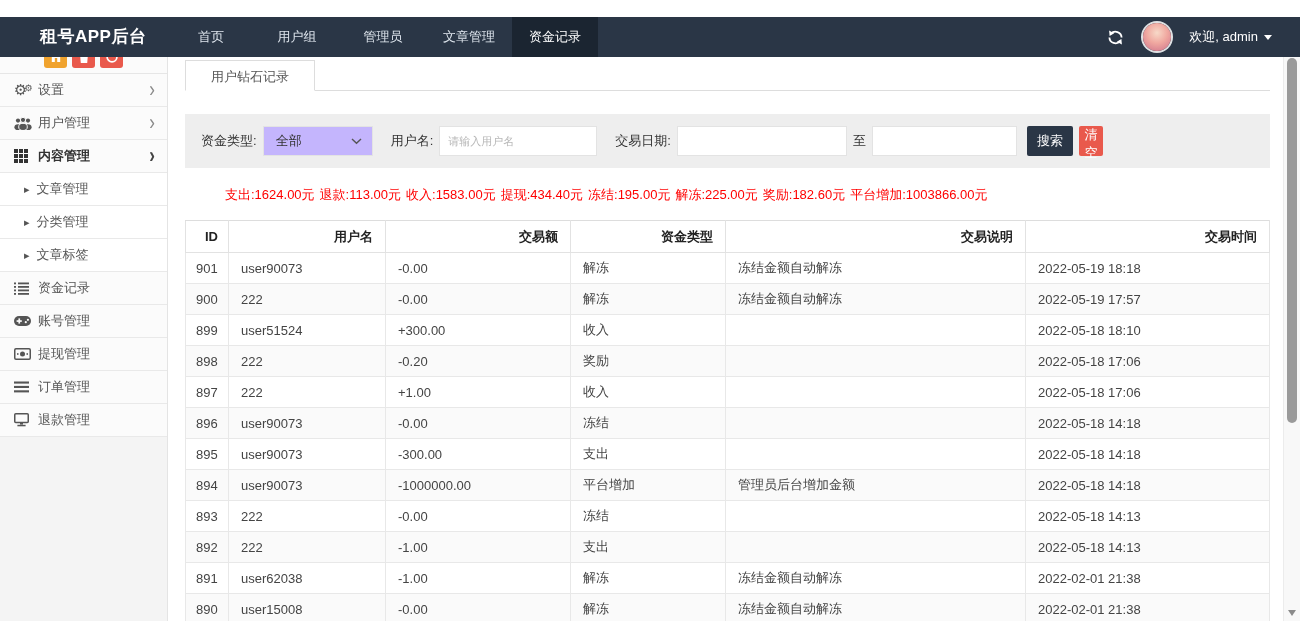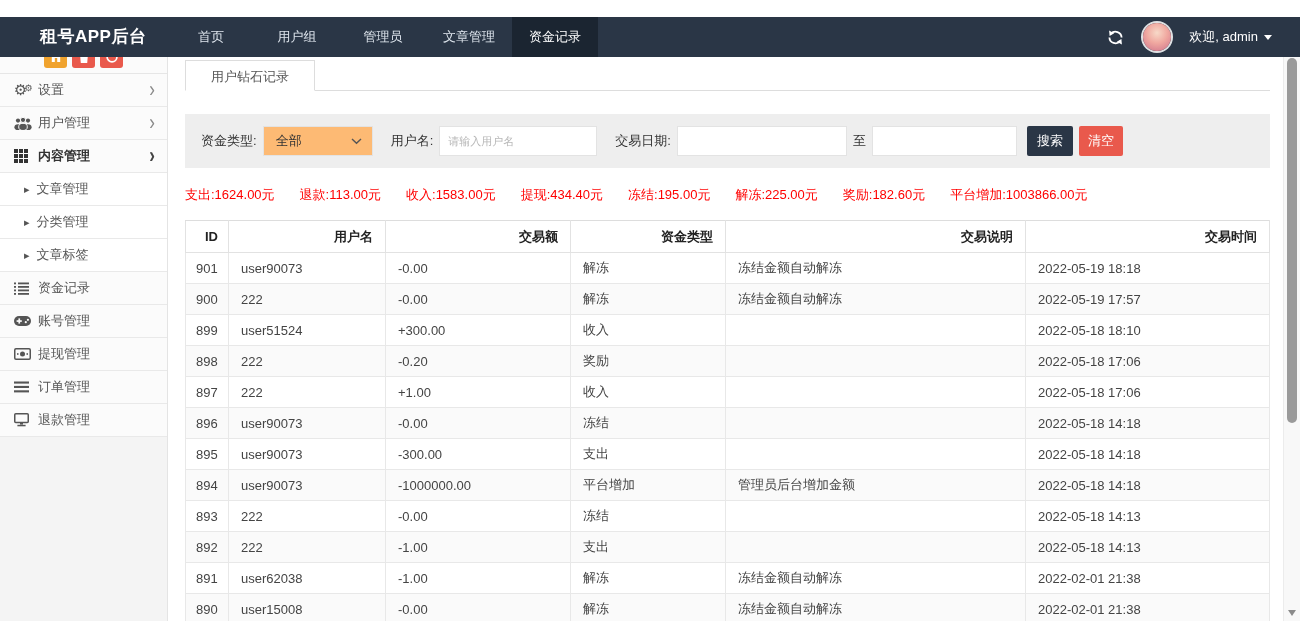--- a/index.html
+++ b/index.html
@@ -51,37 +51,37 @@
   .content { position:absolute; left:169px; top:40px; right:17px; bottom:0;
     background:#fff; padding:20px 13px 0 16px; }
   .tabbar { border-bottom:1px solid #ddd; display:flex; }
   .tab { padding:0 25px; height:31px; line-height:31px; font-size:13px; color:#565656;
     background:#fff; border:1px solid #ddd; border-bottom:1px solid #fff;
     margin-bottom:-1px; cursor:pointer; }
 
   .filters { margin-top:23px; height:54px; background:#eee; display:flex;
     align-items:center; padding:0 16px; font-size:13px; color:#333; }
   .flabel { margin-right:6px; white-space:nowrap; }
-  .fselect { width:110px; height:30px; background:#fdba74; display:flex; align-items:center;
+  .fselect { width:110px; height:30px; background:#c4b5fd; display:flex; align-items:center;
     padding:0 10px 0 12px; cursor:pointer; border:1px solid #e3e3e3; }
   .fselect .sel-val { flex:1; }
   .finput { height:30px; border:1px solid #e3e3e3; background:#fff; font-size:11px;
     color:#333; padding:0 8px; outline:none; font-family:inherit; }
   .finput::placeholder { color:#b8b8b8; }
   .w-user { width:158px; margin-right:18px; }
   .w-date1 { width:170px; }
   .w-date2 { width:145px; }
   .to-label { margin:0 6px; }
   .fbtn { height:30px; border:none; color:#fff; font-size:13px; cursor:pointer;
     border-radius:2px; font-family:inherit; }
   .btn-search { width:46px; background:#2a3646; margin-left:10px; }
-  .btn-clear { width:44px; background:#e9594c; margin-left:6px; }
-
-  .summary { margin-top:18px; display:flex; gap:25px; font-size:13px; color:#f00;
-    white-space:nowrap; }
+  .btn-clear { width:24px; background:#e9594c; margin-left:6px; }
+
+  .summary { margin-top:18px; display:flex; gap:5px; font-size:13px; color:#f00;
+    white-space:nowrap;margin-left:40px; }
 
   table.data { margin-top:16px; width:100%; border-collapse:collapse; font-size:13px; }
   table.data th { text-align:right; font-weight:bold; color:#222; height:32px;
     border:1px solid #e2e2e2; border-top:1px solid #ddd; padding:0 12px; }
   table.data td { height:31px; color:#444; border:1px solid #e8e8e8; padding:0 12px; }
   table.data th:first-child, table.data td:first-child { padding:0 10px; }
   table.data tr:nth-child(even) td { background:#fafafa; }
   .col-id { width:43px; } .col-user { width:157px; } .col-amt { width:185px; }
   .col-type { width:155px; } .col-desc { width:300px; }
 

